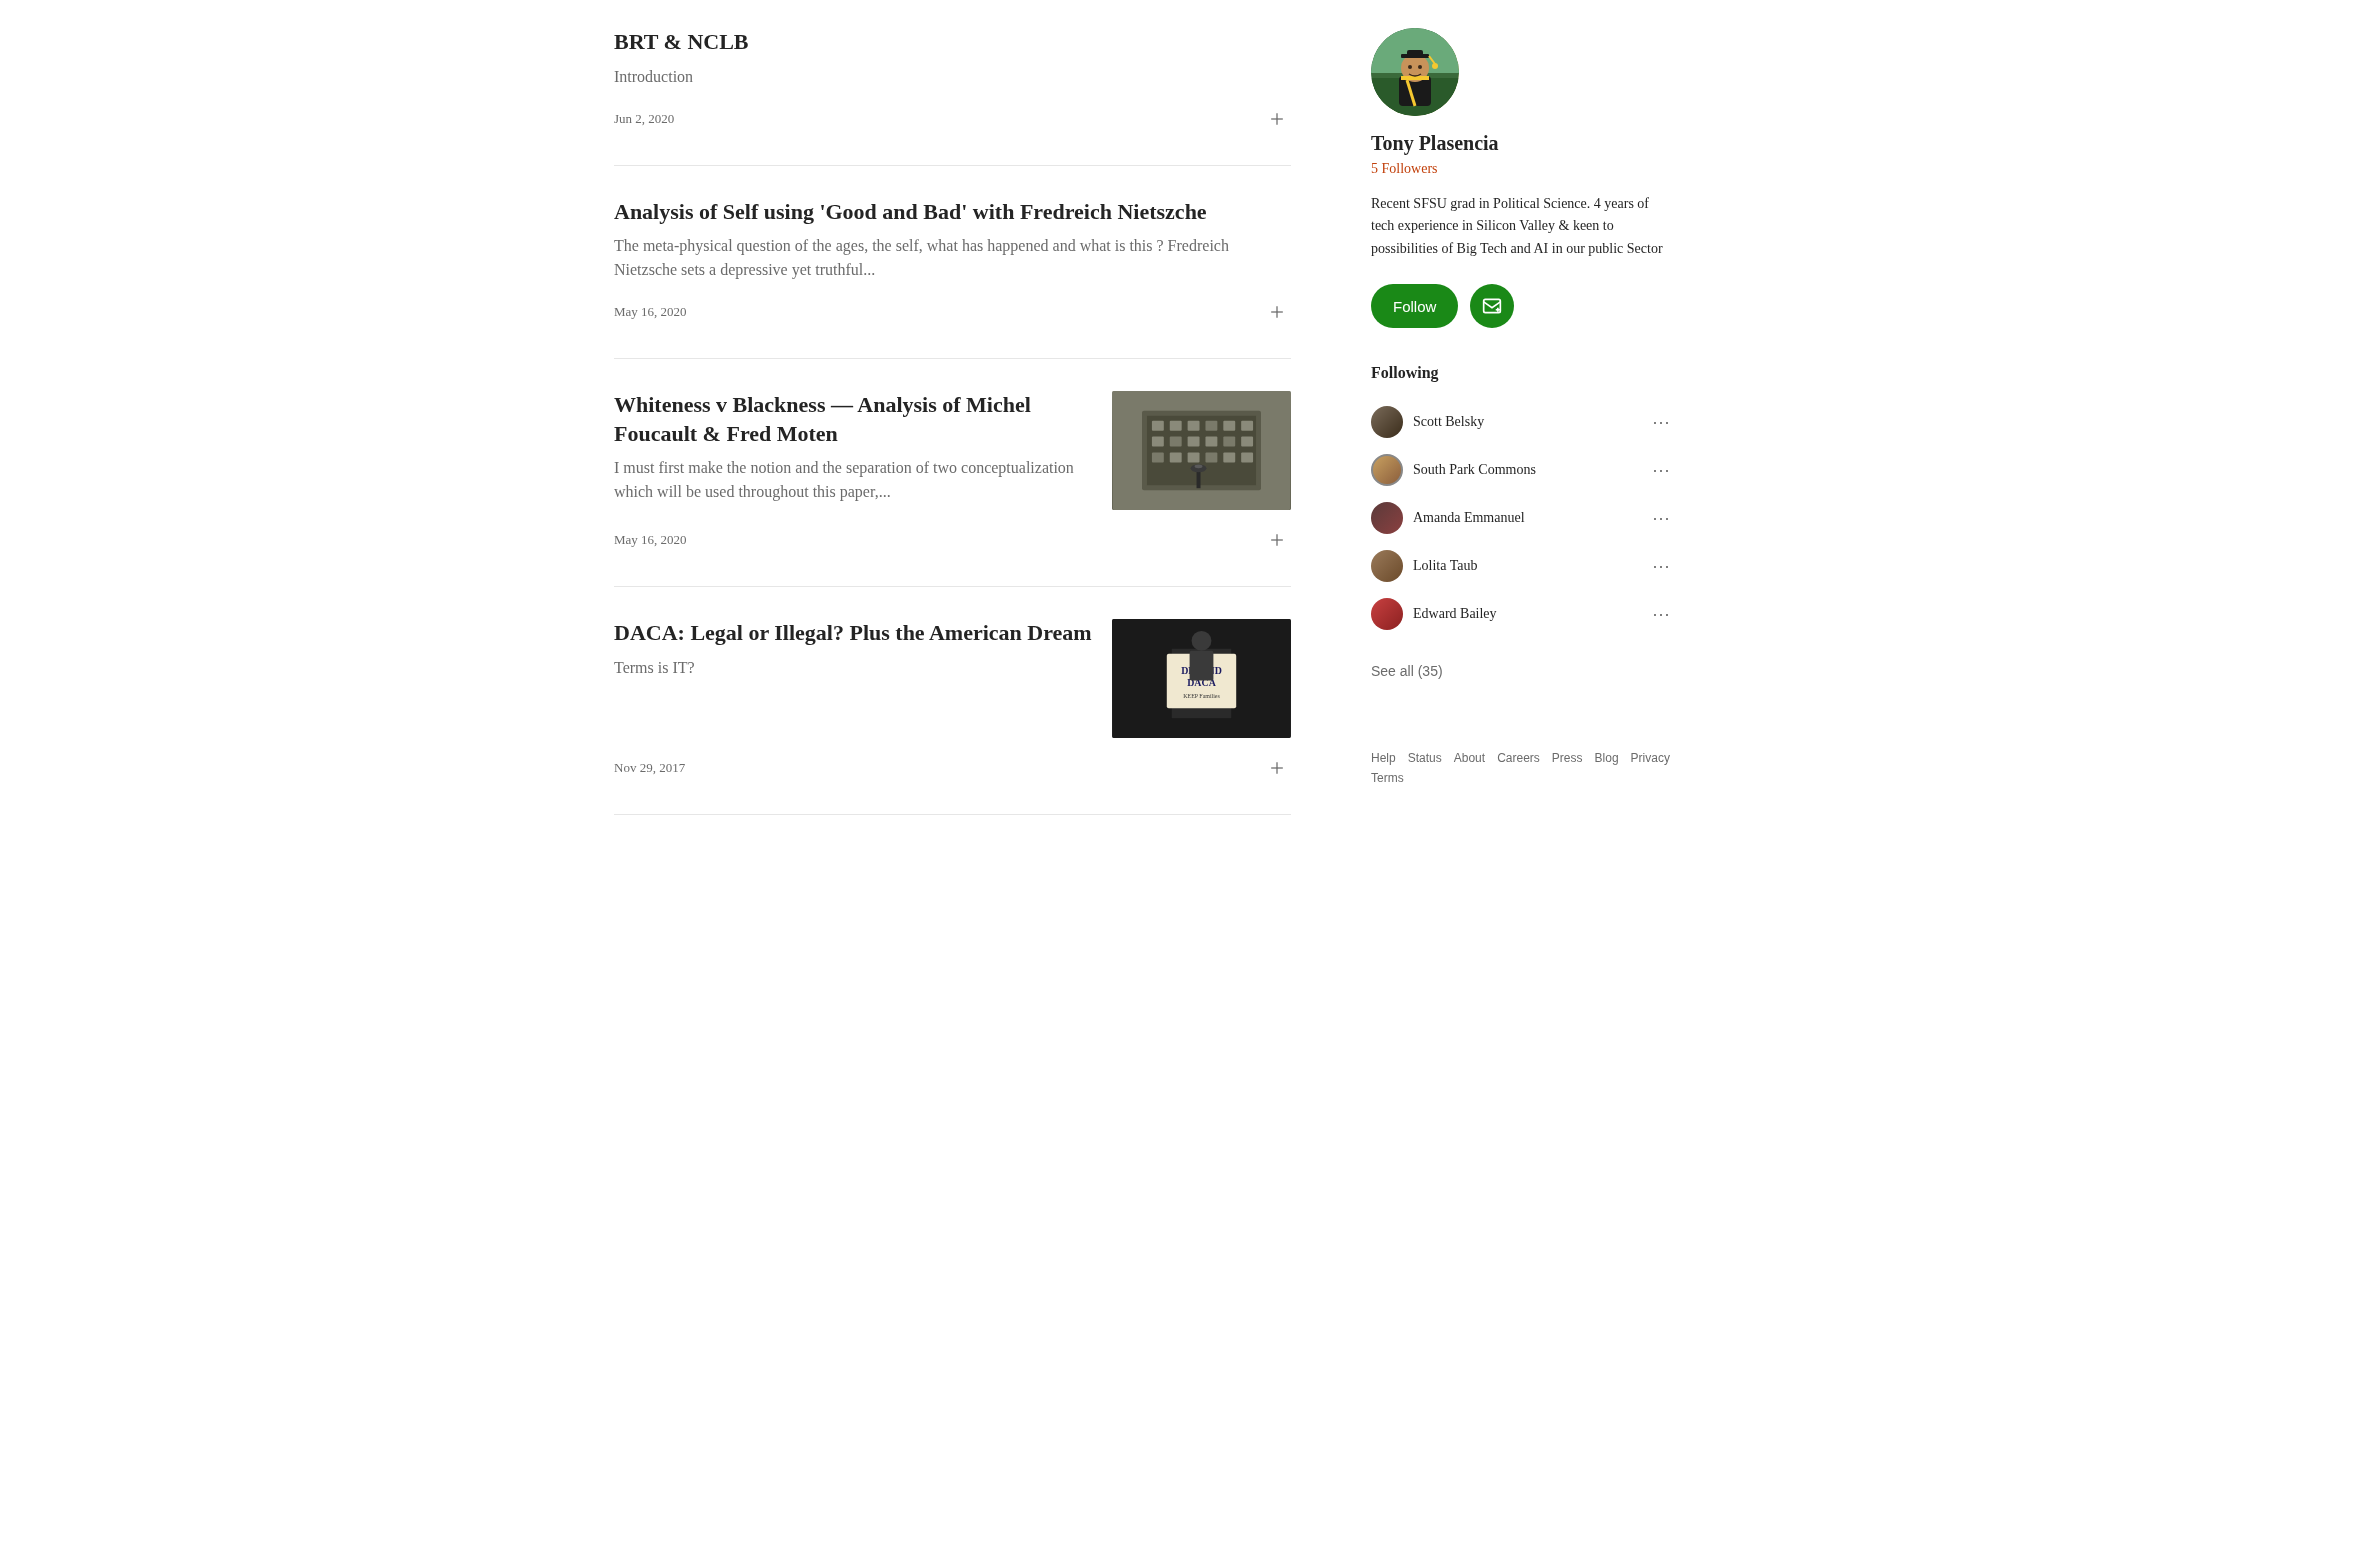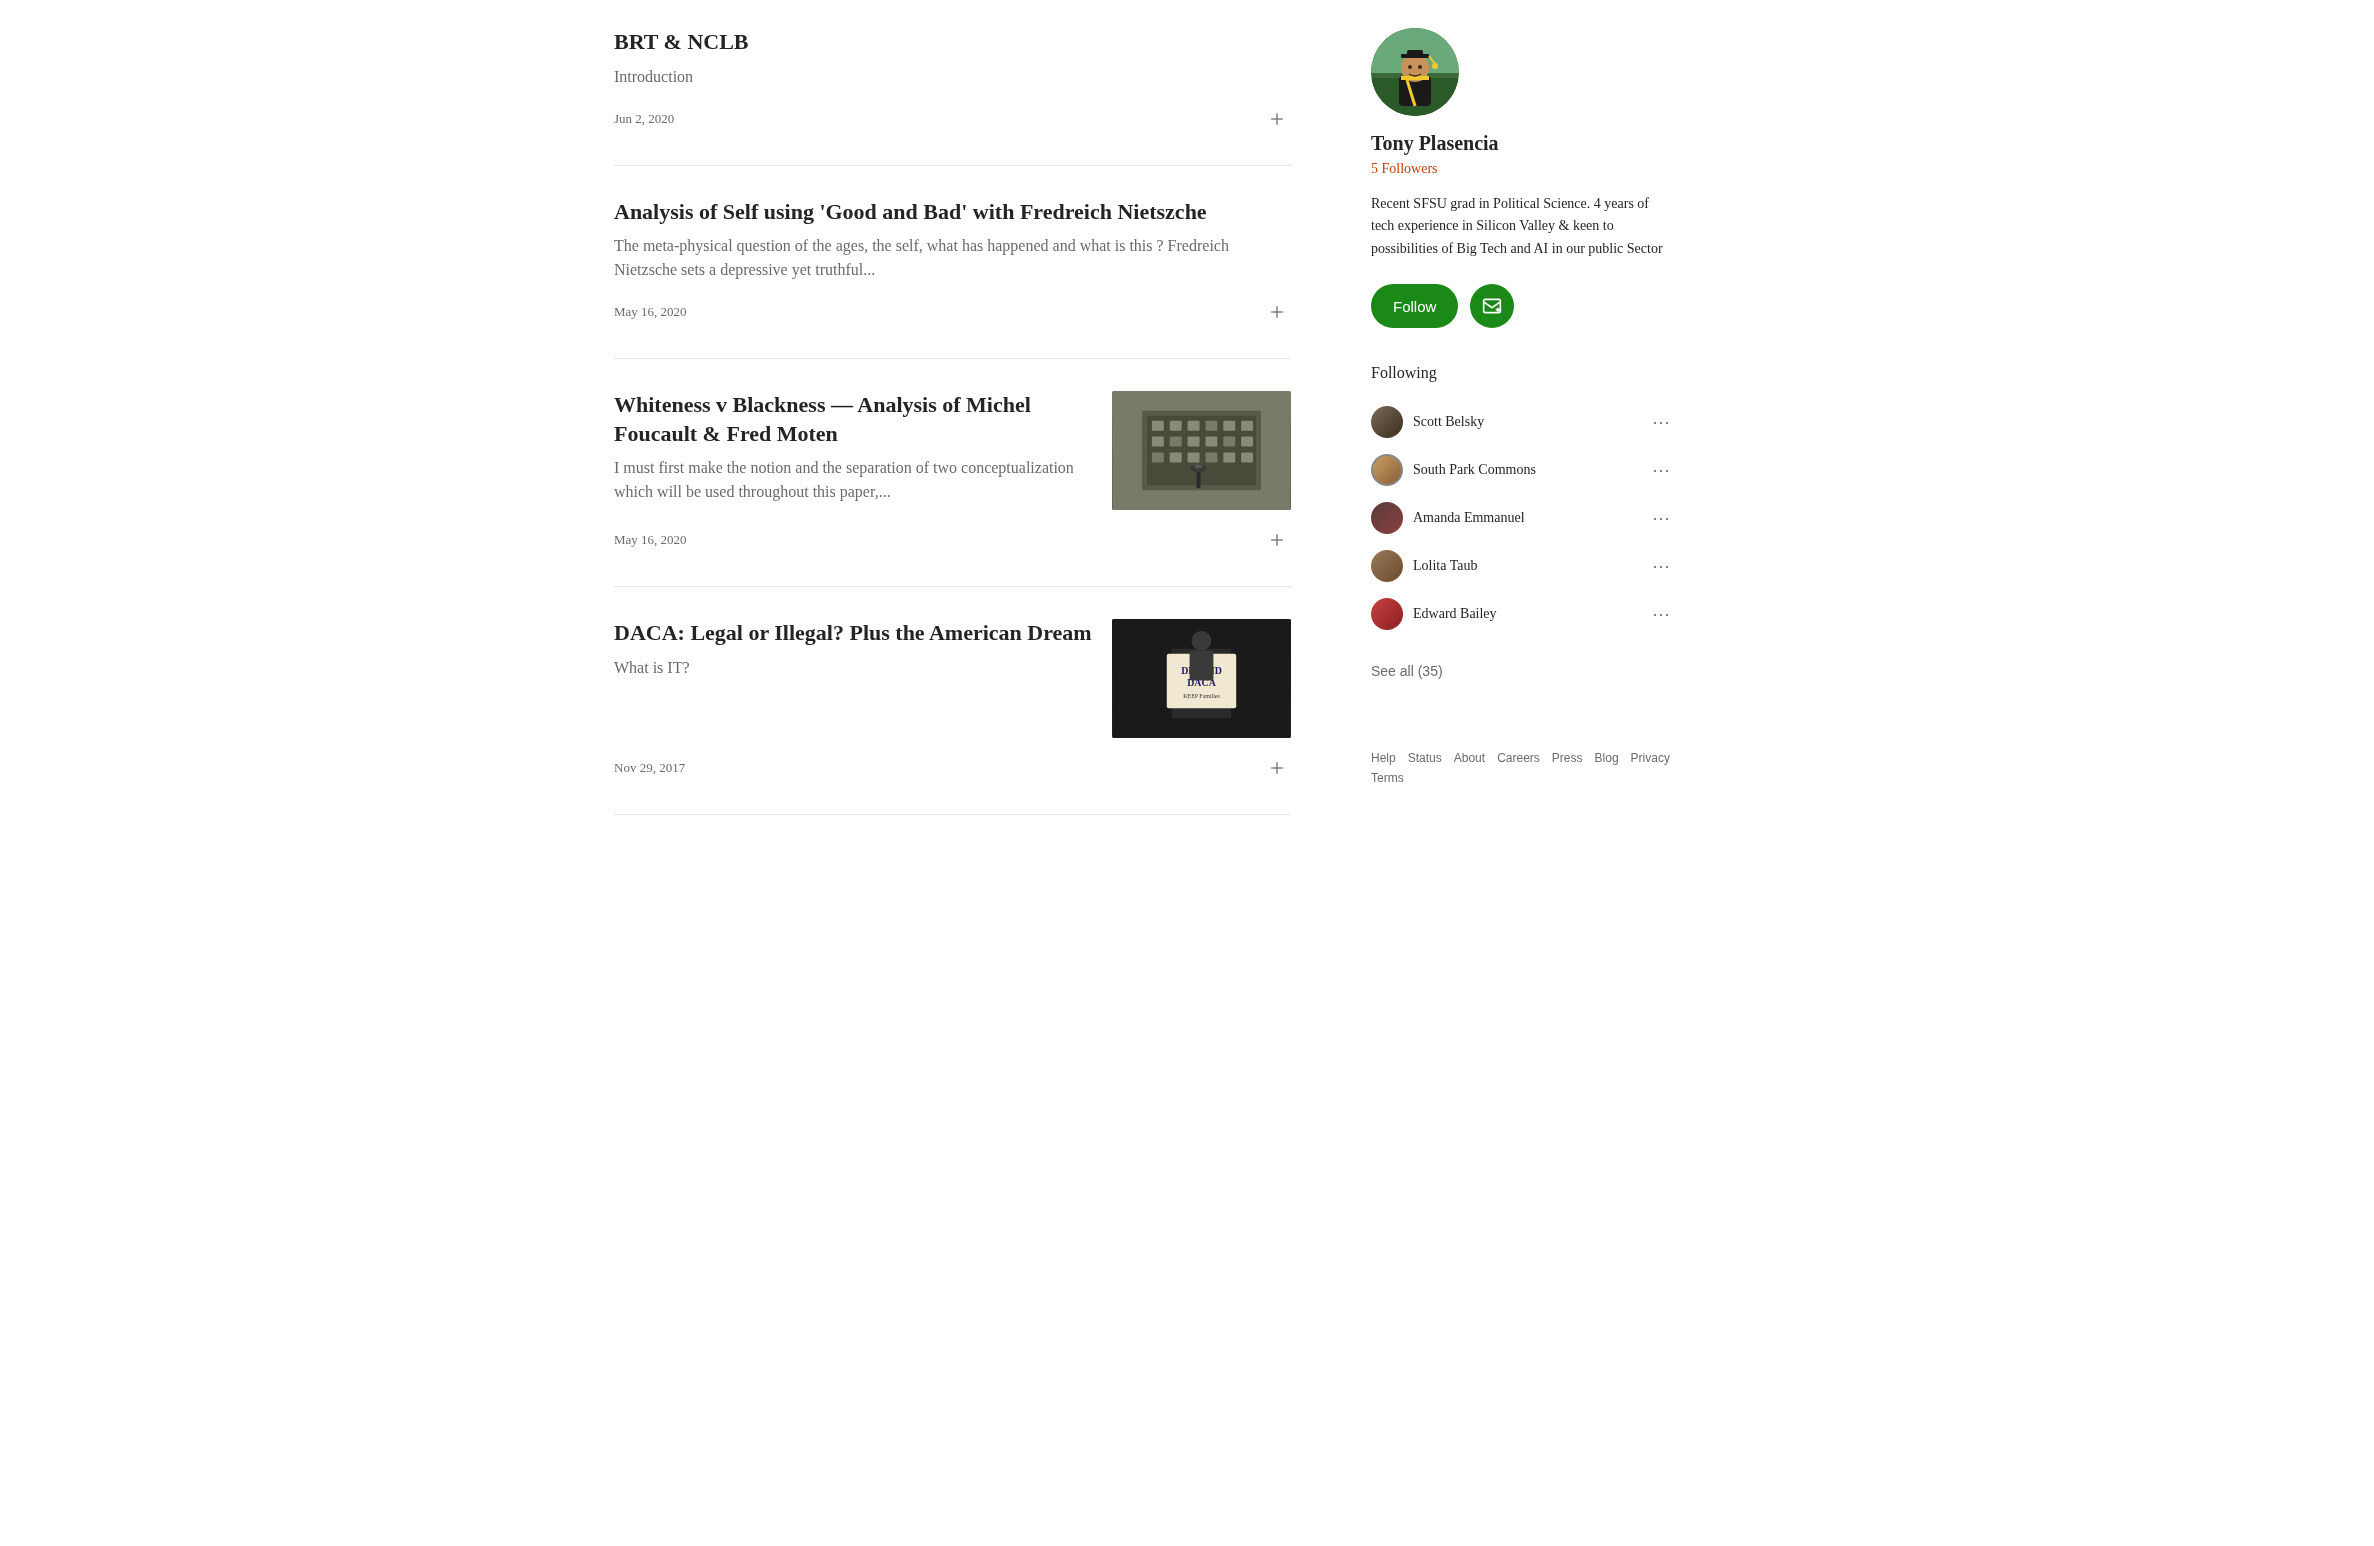--- a/index.html
+++ b/index.html
@@ -142,21 +142,21 @@
       height: 44px;
       font-size: 18px;
       cursor: pointer;
       display: flex;
       align-items: center;
       justify-content: center;
     }
     .following-section { margin-bottom: 24px; }
     .following-title {
       font-size: 16px;
-      font-weight: 400;
+      font-weight: 700;
       color: #242424;
       margin-bottom: 16px;
     }
     .following-item {
       display: flex;
       align-items: center;
       justify-content: space-between;
       padding: 8px 0;
     }
     .following-item-left {
@@ -323,21 +323,21 @@
             <line x1="5" y1="12" x2="19" y2="12"></line>
           </svg>
         </button>
       </div>
     </div>
 
     <div class="article-item">
       <div class="article-body">
         <div class="article-text">
           <div class="article-title">DACA: Legal or Illegal? Plus the American Dream</div>
-          <div class="article-subtitle">What is IT?</div>
+          <div class="article-subtitle">Terms is IT?</div>
         </div>
         <div class="thumbnail-placeholder thumb-daca">
           <svg width="179" height="119" viewBox="0 0 180 120" xmlns="http://www.w3.org/2000/svg">
             <rect width="180" height="120" fill="#1a1a1a"></rect>
 
             <rect x="60" y="30" width="60" height="70" fill="#2a2a2a"></rect>
 
             <rect x="55" y="35" width="70" height="55" fill="#f0e8d0" rx="2"></rect>
             <text x="90" y="55" text-anchor="middle" font-size="10" font-weight="bold" fill="#1a1a60">DEFEND</text>
             <text x="90" y="68" text-anchor="middle" font-size="10" font-weight="bold" fill="#1a1a60">DACA</text>

